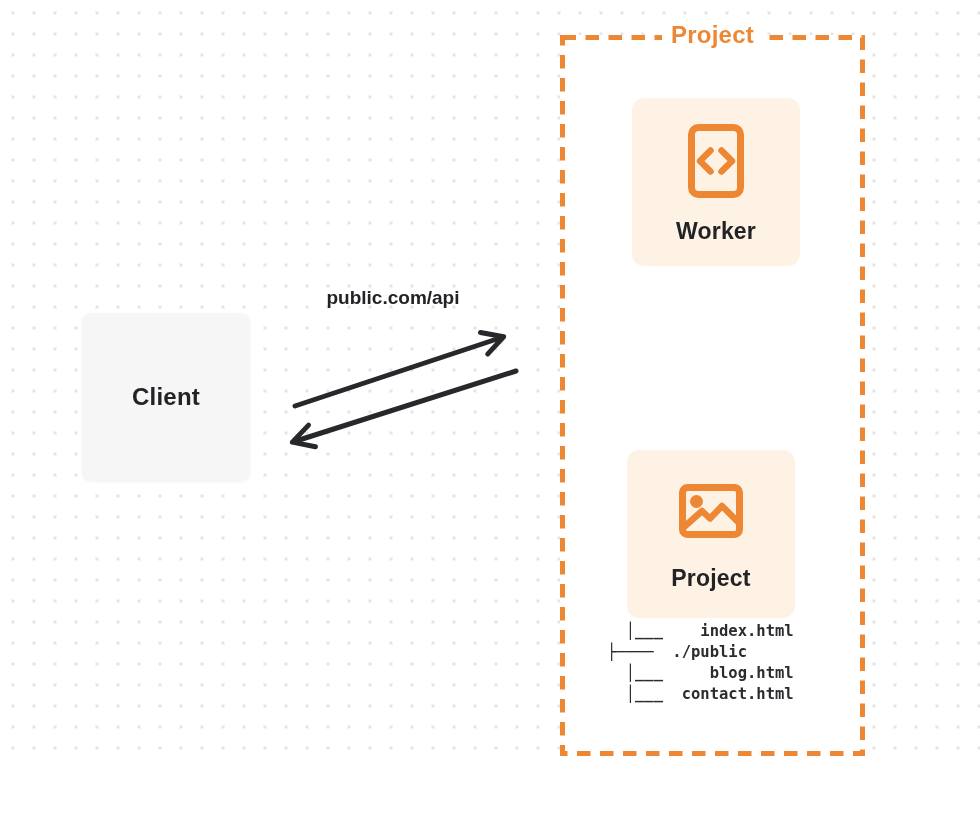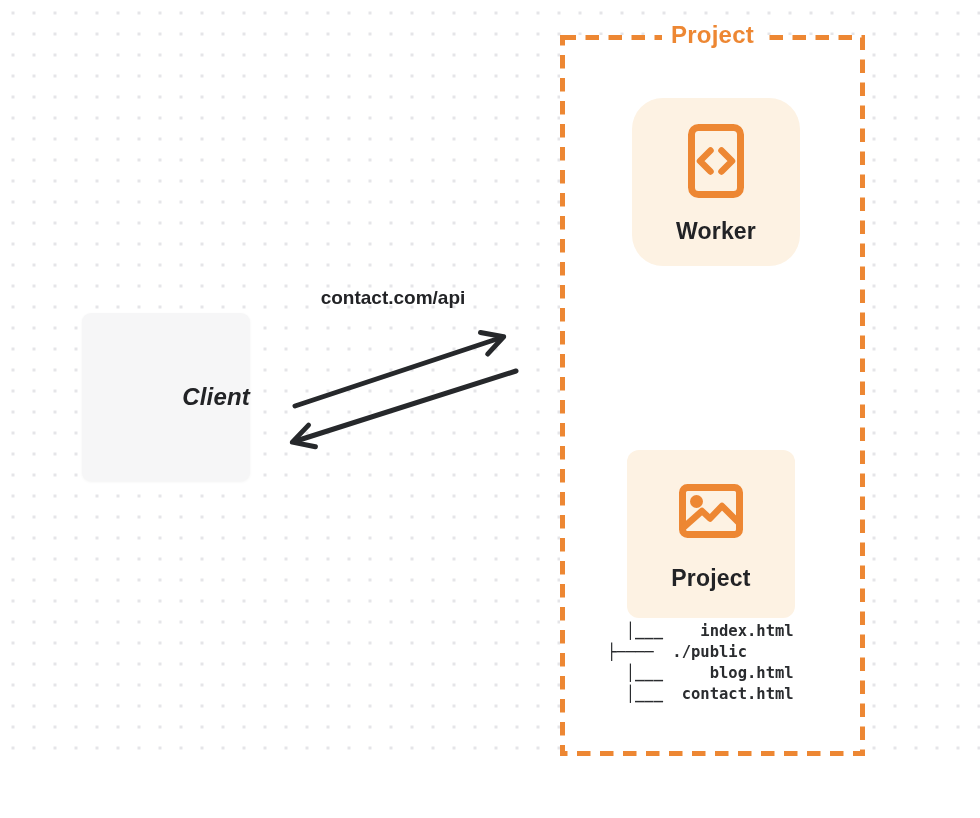--- a/index.html
+++ b/index.html
@@ -50,21 +50,21 @@
     flex-direction: column;
     align-items: center;
     z-index: 2;
   }
   .node-card {
     width: 168px;
     height: 168px;
     border-radius: 12px;
     background: var(--node-bg, #FDF2E3);
   }
-  .worker-node { left: 632px; top: 98px; padding-top: 26px; border-radius: 31px; }
+  .worker-node { left: 632px; top: 98px; padding-top: 26px; }
   .worker-node .icon-wrap { height: 74px; }
   .assets-node { left: 627px; top: 450px; padding-top: 34px; }
   .assets-node .icon-wrap { height: 54px; }
   .node-label {
     font-size: 23px;
     font-weight: 700;
     color: #222326;
     letter-spacing: 0.2px;
   }
   .worker-node .node-label { margin-top: 20px; }
@@ -73,23 +73,22 @@
     position: absolute;
     left: 82px;
     top: 313px;
     width: 168px;
     height: 168px;
     border-radius: 9px;
     background: var(--client-bg, #F6F6F7);
     box-shadow: 0 1px 3px rgba(0,0,0,0.05);
     display: flex;
     align-items: center;
-    justify-content: flex-end;
+    justify-content: center;
     z-index: 2;
-    font-style: italic;
   }
   .client-node .node-label { font-size: 24px; }
   .url-label {
     position: absolute;
     left: 393px;
     top: 287px;
     transform: translateX(-50%);
     font-size: 19px;
     font-weight: 700;
     color: #222326;
@@ -161,15 +160,15 @@
     <div class="tree-line">  │___    index.html</div>
     <div class="tree-line">├────  ./public</div>
     <div class="tree-line">  │___     blog.html</div>
     <div class="tree-line">  │___  contact.html</div>
   </div>
 
   <div class="client-node">
     <div class="node-label">Client</div>
   </div>
 
-  <div class="url-label">contact.com/api</div>
+  <div class="url-label">public.com/api</div>
 
 </div>
 
 </body></html>

